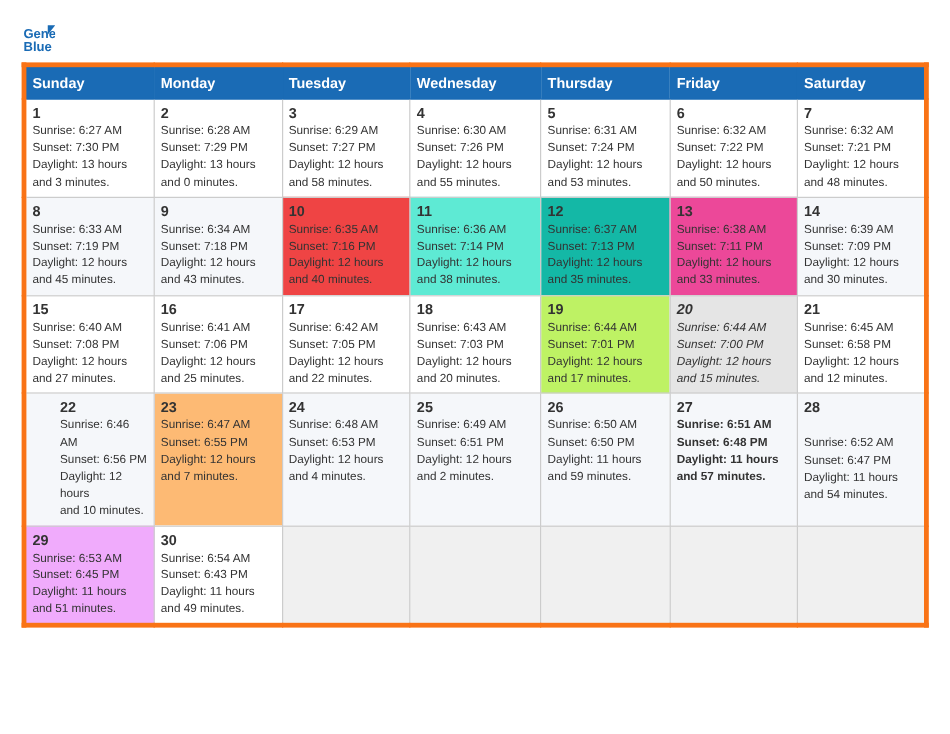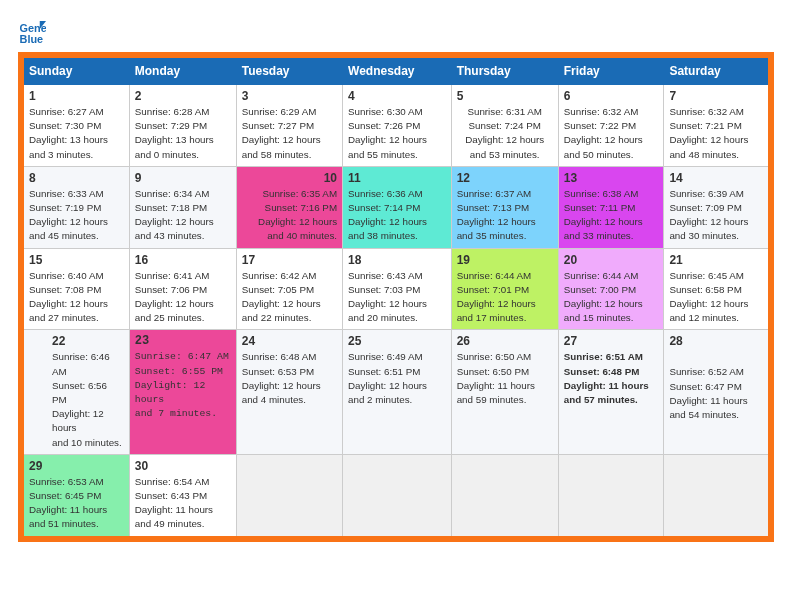--- a/index.html
+++ b/index.html
@@ -41,21 +41,21 @@
       line-height: 1.1;
     }
     .subtitle {
       font-size: 13px;
       color: #555;
       margin-top: 2px;
     }
     .calendar {
       width: 100%;
       border-collapse: collapse;
-      border: 6px solid #f97316;
+      border: 4px solid #f97316;
       font-size: 10.5px;
     }
     .calendar th {
       background: #1a6bb5;
       color: #fff;
       text-align: left;
       padding: 6px 5px;
       font-size: 12px;
       font-weight: bold;
       border: 1px solid #1a6bb5;
@@ -150,21 +150,21 @@
           </td>
           <td style="background: rgb(255, 255, 255);">
             <span class="day-num">4</span>
             <div class="day-info" style="white-space: pre-line;">Sunrise: 6:30 AM
 Sunset: 7:26 PM
 Daylight: 12 hours
 and 55 minutes.</div>
           </td>
           <td style="background: rgb(255, 255, 255);">
             <span class="day-num">5</span>
-            <div class="day-info" style="white-space: pre-line; text-align: center;">Sunrise: 6:31 AM
+            <div class="day-info" style="white-space: pre-line;">Sunrise: 6:31 AM
 Sunset: 7:24 PM
 Daylight: 12 hours
 and 53 minutes.</div>
           </td>
           <td style="background: rgb(255, 255, 255);">
             <span class="day-num">6</span>
             <div class="day-info" style="white-space: pre-line;">Sunrise: 6:32 AM
 Sunset: 7:22 PM
 Daylight: 12 hours
 and 50 minutes.</div>
@@ -185,42 +185,42 @@
 Daylight: 12 hours
 and 45 minutes.</div>
           </td>
           <td style="background: rgb(245, 247, 250);">
             <span class="day-num">9</span>
             <div class="day-info" style="white-space: pre-line;">Sunrise: 6:34 AM
 Sunset: 7:18 PM
 Daylight: 12 hours
 and 43 minutes.</div>
           </td>
-          <td style="background: #ec4899; text-align: right;">
+          <td style="background: #ef4444;">
             <span class="day-num">10</span>
             <div class="day-info" style="white-space: pre-line;">Sunrise: 6:35 AM
 Sunset: 7:16 PM
 Daylight: 12 hours
 and 40 minutes.</div>
           </td>
           <td style="background: #5eead4;">
             <span class="day-num">11</span>
             <div class="day-info" style="white-space: pre-line;">Sunrise: 6:36 AM
 Sunset: 7:14 PM
 Daylight: 12 hours
 and 38 minutes.</div>
           </td>
-          <td style="background: #7dd3fc;">
+          <td style="background: #14b8a6;">
             <span class="day-num">12</span>
             <div class="day-info" style="white-space: pre-line;">Sunrise: 6:37 AM
 Sunset: 7:13 PM
 Daylight: 12 hours
 and 35 minutes.</div>
           </td>
-          <td style="background: #d946ef;">
+          <td style="background: #ec4899;">
             <span class="day-num">13</span>
             <div class="day-info" style="white-space: pre-line;">Sunrise: 6:38 AM
 Sunset: 7:11 PM
 Daylight: 12 hours
 and 33 minutes.</div>
           </td>
           <td style="background: rgb(245, 247, 250);">
             <span class="day-num">14</span>
             <div class="day-info" style="white-space: pre-line;">Sunrise: 6:39 AM
 Sunset: 7:09 PM
@@ -257,21 +257,21 @@
 Daylight: 12 hours
 and 20 minutes.</div>
           </td>
           <td style="background: #bef264;">
             <span class="day-num">19</span>
             <div class="day-info" style="white-space: pre-line;">Sunrise: 6:44 AM
 Sunset: 7:01 PM
 Daylight: 12 hours
 and 17 minutes.</div>
           </td>
-          <td style="background: #f0abfc;">
+          <td style="background: #e5e5e5; font-style: italic;">
             <span class="day-num">20</span>
             <div class="day-info" style="white-space: pre-line;">Sunrise: 6:44 AM
 Sunset: 7:00 PM
 Daylight: 12 hours
 and 15 minutes.</div>
           </td>
           <td style="background: rgb(255, 255, 255);">
             <span class="day-num">21</span>
             <div class="day-info" style="white-space: pre-line;">Sunrise: 6:45 AM
 Sunset: 6:58 PM
@@ -280,21 +280,21 @@
           </td>
         </tr>
         <tr>
           <td style="background: rgb(245, 247, 250); padding-left: 28px;">
             <span class="day-num">22</span>
             <div class="day-info" style="white-space: pre-line;">Sunrise: 6:46 AM
 Sunset: 6:56 PM
 Daylight: 12 hours
 and 10 minutes.</div>
           </td>
-          <td style="background: #ec4899; font-family: Liberation Mono, monospace;">
+          <td style="background: #fdba74;">
             <span class="day-num">23</span>
             <div class="day-info" style="white-space: pre-line;">Sunrise: 6:47 AM
 Sunset: 6:55 PM
 Daylight: 12 hours
 and 7 minutes.</div>
           </td>
           <td style="background: rgb(245, 247, 250);">
             <span class="day-num">24</span>
             <div class="day-info" style="white-space: pre-line;">Sunrise: 6:48 AM
 Sunset: 6:53 PM
@@ -324,21 +324,21 @@
           </td>
           <td style="background: rgb(245, 247, 250);">
             <span class="day-num">28</span>
             <div class="day-info" style="white-space: pre-line; margin-top: 17px;">Sunrise: 6:52 AM
 Sunset: 6:47 PM
 Daylight: 11 hours
 and 54 minutes.</div>
           </td>
         </tr>
         <tr>
-          <td style="background: #86efac;">
+          <td style="background: #f0abfc;">
             <span class="day-num">29</span>
             <div class="day-info" style="white-space: pre-line;">Sunrise: 6:53 AM
 Sunset: 6:45 PM
 Daylight: 11 hours
 and 51 minutes.</div>
           </td>
           <td style="background: rgb(255, 255, 255);">
             <span class="day-num">30</span>
             <div class="day-info" style="white-space: pre-line;">Sunrise: 6:54 AM
 Sunset: 6:43 PM

